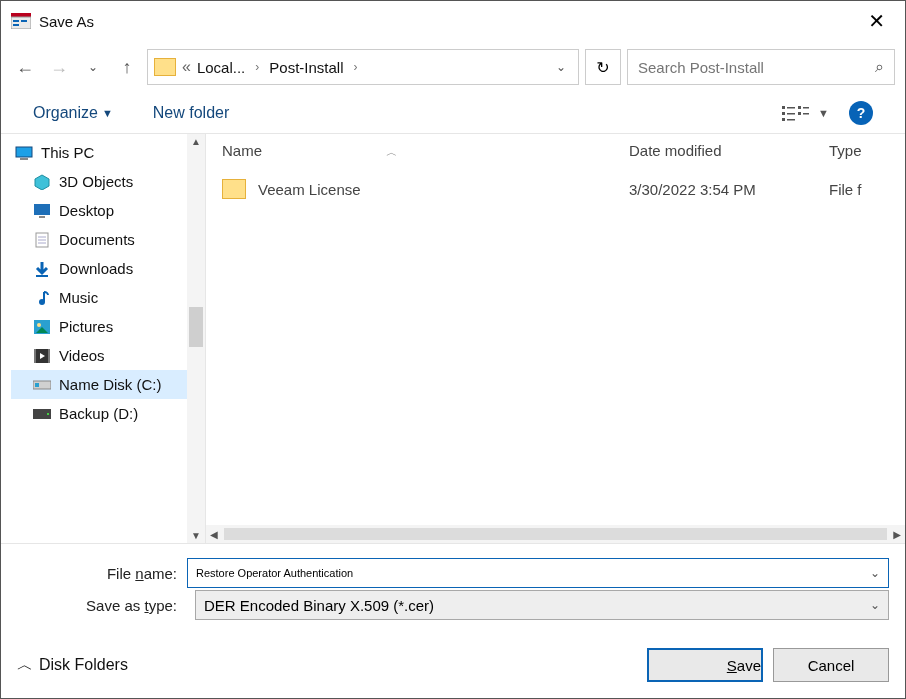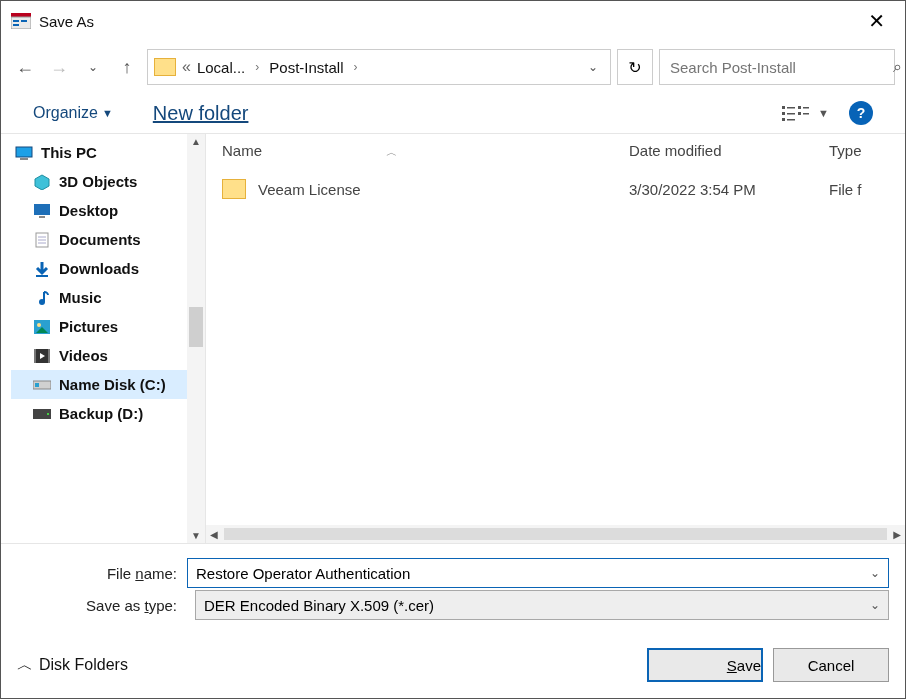--- a/index.html
+++ b/index.html
@@ -15,44 +15,44 @@
   .navrow { display: flex; align-items: center; padding: 8px 10px; gap: 6px; }
   .navbtn { width: 28px; height: 28px; display: flex; align-items: center; justify-content: center; font-size: 18px; color: #555; }
   .navbtn.disabled { color: #bbb; }
   .breadcrumb { flex: 1; border: 1px solid #ccc; height: 36px; display: flex; align-items: center; padding: 0 6px; gap: 4px; }
   .bc-folder { width: 22px; height: 18px; background: #ffe08a; border: 1px solid #e6b13b; }
   .bc-lt { color: #666; margin: 0 2px; }
   .bc-seg { color: #111; font-size: 15px; }
   .bc-sep { color: #777; font-size: 12px; padding: 0 6px; }
   .bc-expand { margin-left: auto; color: #555; font-size: 12px; padding: 0 6px; }
   .refresh { width: 36px; height: 36px; border: 1px solid #ccc; display: flex; align-items: center; justify-content: center; font-size: 16px; }
-  .searchbox { width: 236px; height: 36px; border: 1px solid #ccc; display: flex; align-items: center; padding: 0 10px; gap: 24px; }
+  .searchbox { width: 268px; height: 36px; border: 1px solid #ccc; display: flex; align-items: center; padding: 0 10px; gap: 24px; }
   .searchbox input { border: none; outline: none; flex: 1; font-size: 15px; color: #555; background: transparent; }
   .searchbox .sicon { color: #555; font-size: 16px; }
 
   
   .toolbar { display: flex; align-items: center; padding: 8px 32px; }
   .toolbar .org { color: #14487c; font-size: 16px; display: flex; align-items: center; gap: 4px; }
   .toolbar .drop { font-size: 11px; color: #14487c; }
-  .toolbar .newf { color: #14487c; font-size: 20px; margin-left: 40px; text-decoration: underline; }
+  .toolbar .newf { color: #14487c; font-size: 16px; margin-left: 40px; }
   .toolbar .spacer { flex: 1; }
   .toolbar .view { color: #555; display: flex; align-items: center; gap: 8px; }
   .toolbar .help { width: 24px; height: 24px; border-radius: 50%; background: #0763b7; color: #fff; display: flex; align-items: center; justify-content: center; font-size: 14px; margin-left: 20px; font-weight: bold; }
 
   
   .main { flex: 1; display: flex; border-top: 1px solid #e6e6e6; overflow: hidden; }
   .tree { width: 205px; border-right: 1px solid #e6e6e6; overflow-y: auto; background: #fff; position: relative; }
   .tree::-webkit-scrollbar { width: 18px; }
   .tree::-webkit-scrollbar-track { background: #f0f0f0; }
   .tree::-webkit-scrollbar-thumb { background: #c1c1c1; }
   .tree .scrollstub { position: absolute; right: 0; top: 0; bottom: 0; width: 18px; background: #f4f4f4; display: flex; flex-direction: column; justify-content: space-between; align-items: center; padding: 2px 0; }
   .tree .scrollstub .arrow { font-size: 10px; color: #555; }
   .tree .scrollstub .thumb { width: 14px; height: 40px; background: #cfcfcf; margin-top: 160px; }
 
-  .tree ul { list-style: none; padding: 4px 0 4px 10px; font-weight: bold; }
+  .tree ul { list-style: none; padding: 4px 0 4px 10px; }
   .tree li { display: flex; align-items: center; gap: 8px; font-size: 15px; color: #111; padding: 6px 4px 6px 4px; white-space: nowrap; }
   .tree li.level2 { padding-left: 22px; }
   .tree li.selected { background: #d9edff; }
   .tree .ticon { width: 18px; height: 16px; display: inline-flex; align-items: center; justify-content: center; }
 
   .list { flex: 1; display: flex; flex-direction: column; overflow: hidden; }
   .list-header { display: flex; padding: 8px 16px; color: #444; font-size: 15px; border-bottom: 1px solid transparent; }
   .col-name { flex: 1; }
   .col-date { width: 200px; }
   .col-type { width: 60px; }
@@ -63,21 +63,21 @@
   .hbar .harrow { font-size: 10px; color: #555; }
   .hbar .hthumb { flex: 1; height: 12px; background: #dcdcdc; margin: 0 6px; }
 
   
   .footer { border-top: 1px solid #e6e6e6; padding: 14px 16px 12px 16px; display: flex; flex-direction: column; gap: 2px; }
   .field { display: flex; align-items: center; }
   .field label { width: 170px; text-align: right; padding-right: 10px; font-size: 15px; color: #222; }
   .field .control { flex: 1; height: 30px; border: 1px solid #0a64b5; display: flex; align-items: center; padding: 0 8px; font-size: 15px; background: #fff; }
   .field .control.select { border-color: #a8a8a8; background: #eee; justify-content: space-between; margin-left: 8px; }
   .field .control .chev { color: #555; font-size: 12px; }
-  .field input.text { border: none; outline: none; width: 100%; font-size: 15px; }
+  .field input.text { border: none; outline: none; width: 100%; font-size: 11px; }
 
   .actions { display: flex; align-items: center; padding: 16px 16px 16px 16px; }
   .hidef { font-size: 16px; color: #111; display: flex; align-items: center; gap: 6px; }
   .actions .spacer2 { flex: 1; }
   .btn { width: 116px; height: 34px; border: 1px solid #999; background: #e9e9e9; font-size: 15px; display: flex; align-items: center; justify-content: center; margin-left: 10px; }
   .btn.primary { border: 2px solid #0a64b5; justify-content: flex-end; }
   .underline-letter { text-decoration: underline; }
 </style>
 </head>
 <body>

